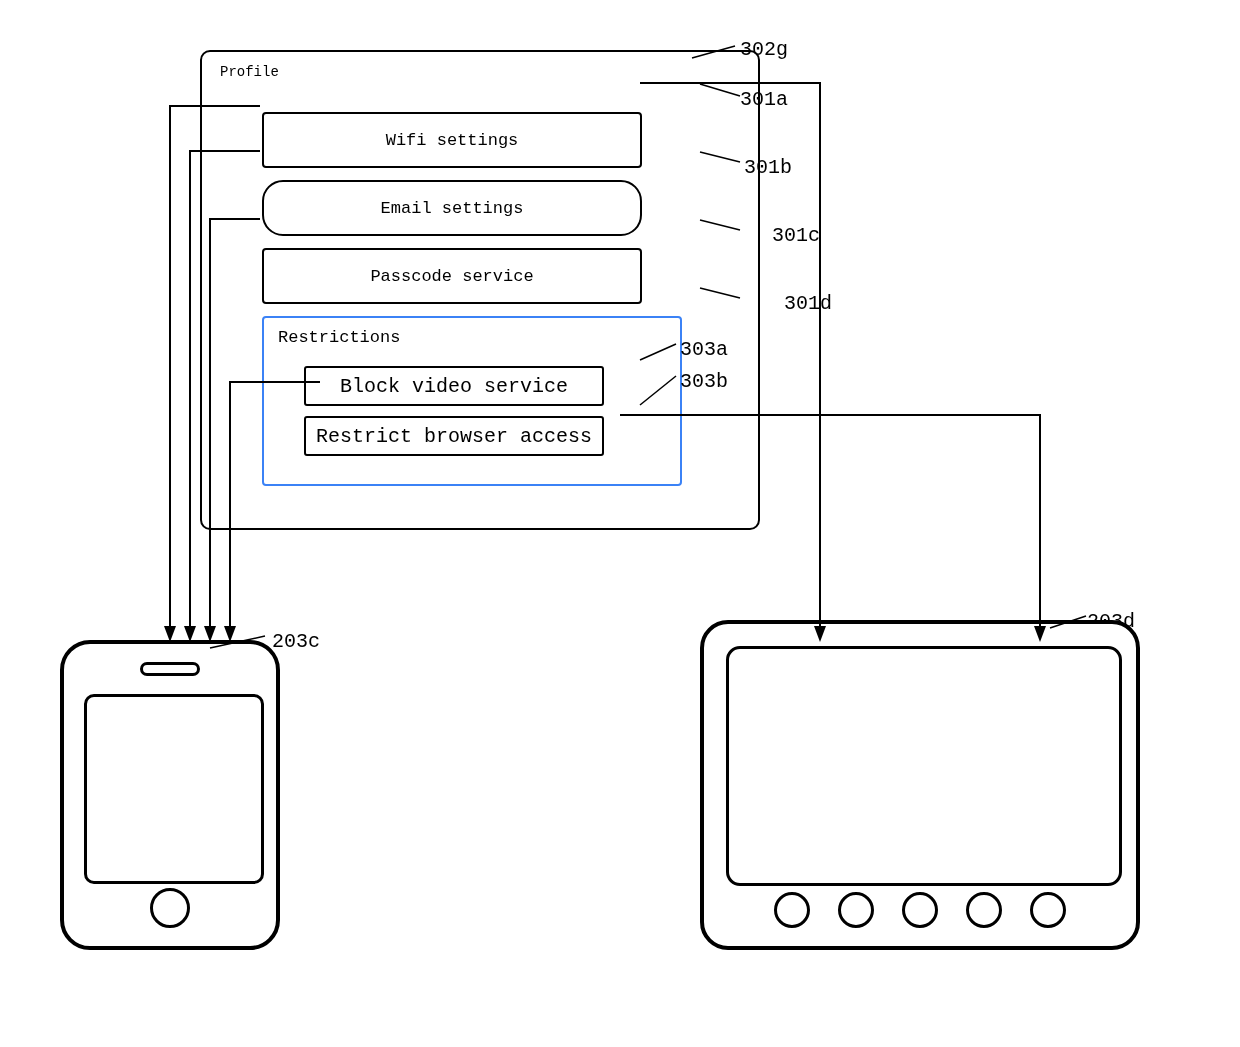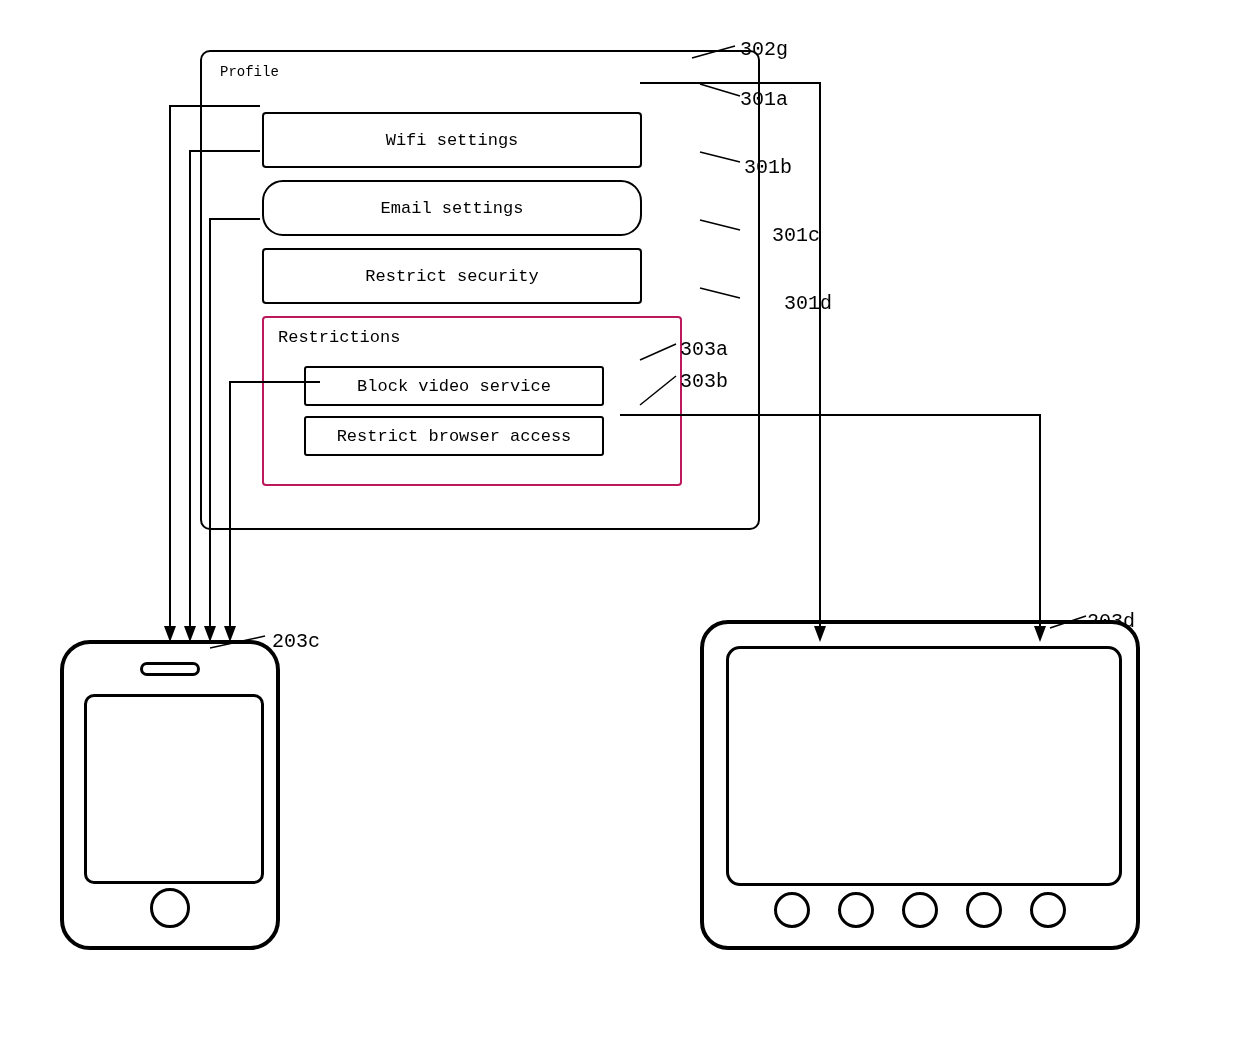--- a/index.html
+++ b/index.html
@@ -59,21 +59,21 @@
     .email-box { top: 128px; border-radius: 21px; }
     .passcode-box { top: 196px; }
 
     
     .restrictions-box {
       position: absolute;
       top: 264px;
       left: 60px;
       width: 420px;
       height: 170px;
-      border: 2px solid #be185d;
+      border: 2px solid #3b82f6;
       border-radius: 4px;
       background: #fff;
     }
 
     .restrictions-label {
       position: absolute;
       top: 10px;
       left: 14px;
       font-size: 17px;
       font-family: 'Courier New', Courier, monospace;
@@ -83,21 +83,21 @@
       position: absolute;
       left: 40px;
       width: 300px;
       height: 40px;
       border: 2px solid #000;
       border-radius: 3px;
       background: #fff;
       display: flex;
       align-items: center;
       justify-content: center;
-      font-size: 17px;
+      font-size: 20px;
       font-family: 'Courier New', Courier, monospace;
     }
 
     .block-video { top: 48px; }
     .restrict-browser { top: 98px; }
 
     
     .ref-label {
       position: absolute;
       font-size: 20px;
@@ -213,21 +213,21 @@
 
     <div class="setting-box wifi-box">
       <span>Wifi settings</span>
     </div>
 
     <div class="setting-box email-box">
       <span>Email settings</span>
     </div>
 
     <div class="setting-box passcode-box">
-      <span>Restrict security</span>
+      <span>Passcode service</span>
     </div>
 
     <div class="restrictions-box">
       <span class="restrictions-label">Restrictions</span>
 
       <div class="restriction-item block-video">
         <span>Block video service</span>
       </div>
 
       <div class="restriction-item restrict-browser">

